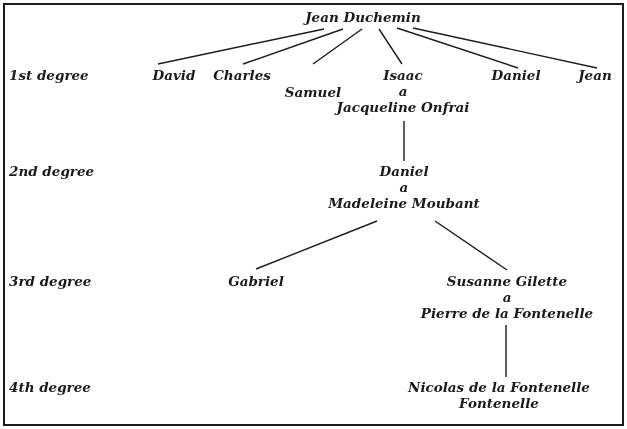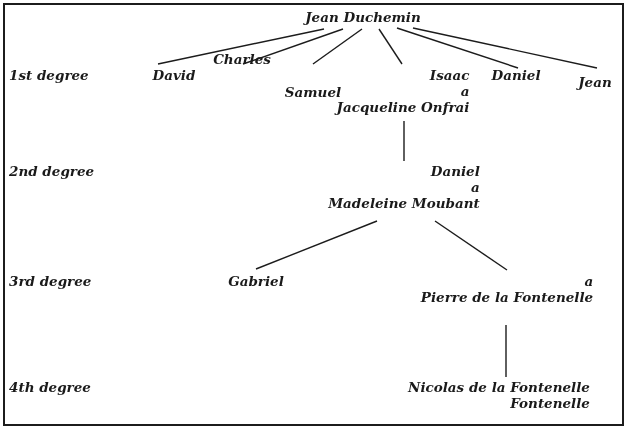--- a/index.html
+++ b/index.html
@@ -39,21 +39,21 @@
     position: absolute;
     font-weight: bold;
     font-style: italic;
     font-size: 13.5px;
     line-height: 16px;
     color: #1a1a1a;
     white-space: nowrap;
   }
   .node {
     transform: translateX(-50%);
-    text-align: right;
+    text-align: center;
   }
   .degree-label {
     left: 9px;
   }
 </style>
 </head>
 <body>
 
 <div class="stage">
   <div class="frame"></div>
@@ -72,41 +72,42 @@
   </svg>
 
   <div class="degree-label" style="top:67px">1st degree</div>
   <div class="degree-label" style="top:163px">2nd degree</div>
   <div class="degree-label" style="top:273px">3rd degree</div>
   <div class="degree-label" style="top:379px">4th degree</div>
 
   <div class="node" style="left:363px; top:9px">Jean Duchemin</div>
 
   <div class="node" style="left:174px; top:67px">David</div>
-  <div class="node" style="left:242px; top:51px">Charles</div>
+  <div class="node" style="left:242px; top:67px">Charles</div>
   <div class="node" style="left:313px; top:84px">Samuel</div>
 
   <div class="node" style="left:403px; top:67px">
     <div>Isaac</div>
     <div>a</div>
     <div>Jacqueline Onfrai</div>
   </div>
 
   <div class="node" style="left:516px; top:67px">Daniel</div>
-  <div class="node" style="left:595px; top:74px">Jean</div>
+  <div class="node" style="left:595px; top:67px">Jean</div>
 
   <div class="node" style="left:404px; top:163px">
     <div>Daniel</div>
     <div>a</div>
     <div>Madeleine Moubant</div>
   </div>
 
   <div class="node" style="left:256px; top:273px">Gabriel</div>
 
   <div class="node" style="left:507px; top:273px">
+    <div>Susanne Gilette</div>
     <div>a</div>
     <div>Pierre de la Fontenelle</div>
   </div>
 
   <div class="node" style="left:499px; top:379px">
     <div>Nicolas de la Fontenelle</div>
     <div>Fontenelle</div>
   </div>
 </div>
 

